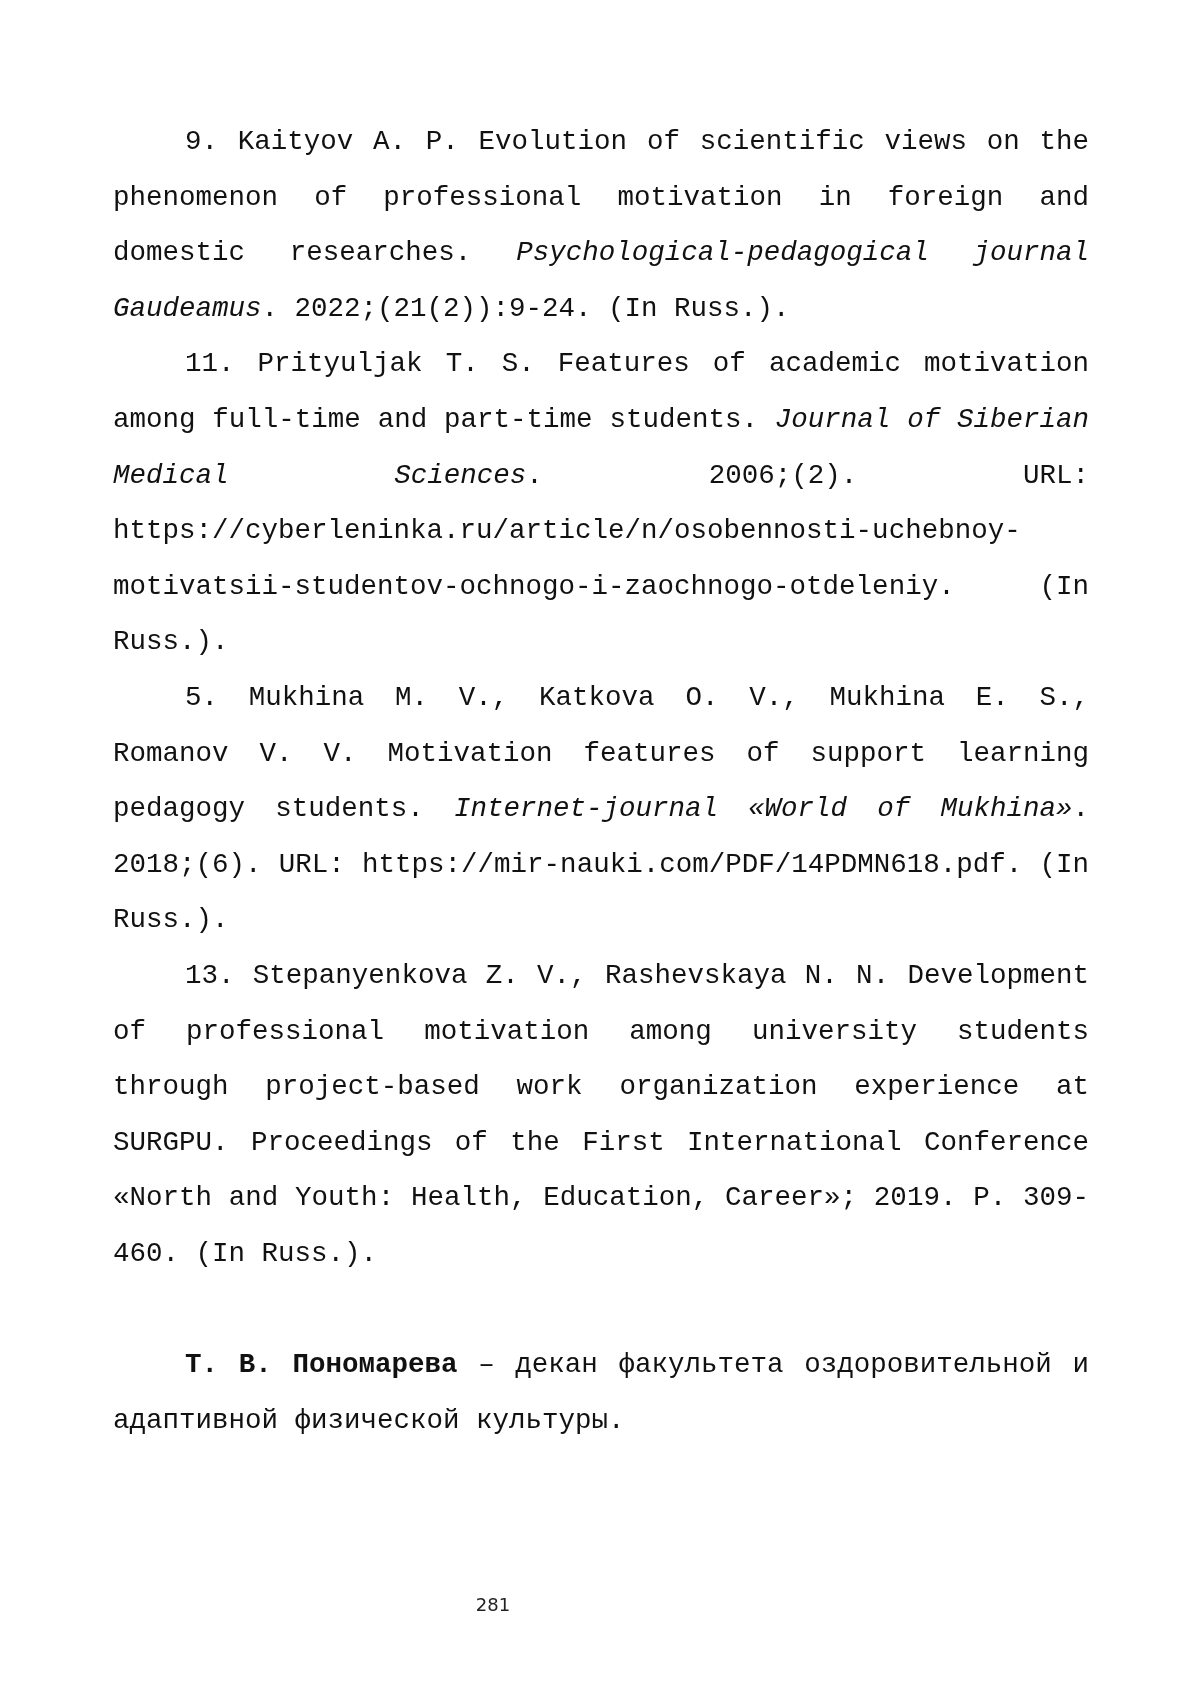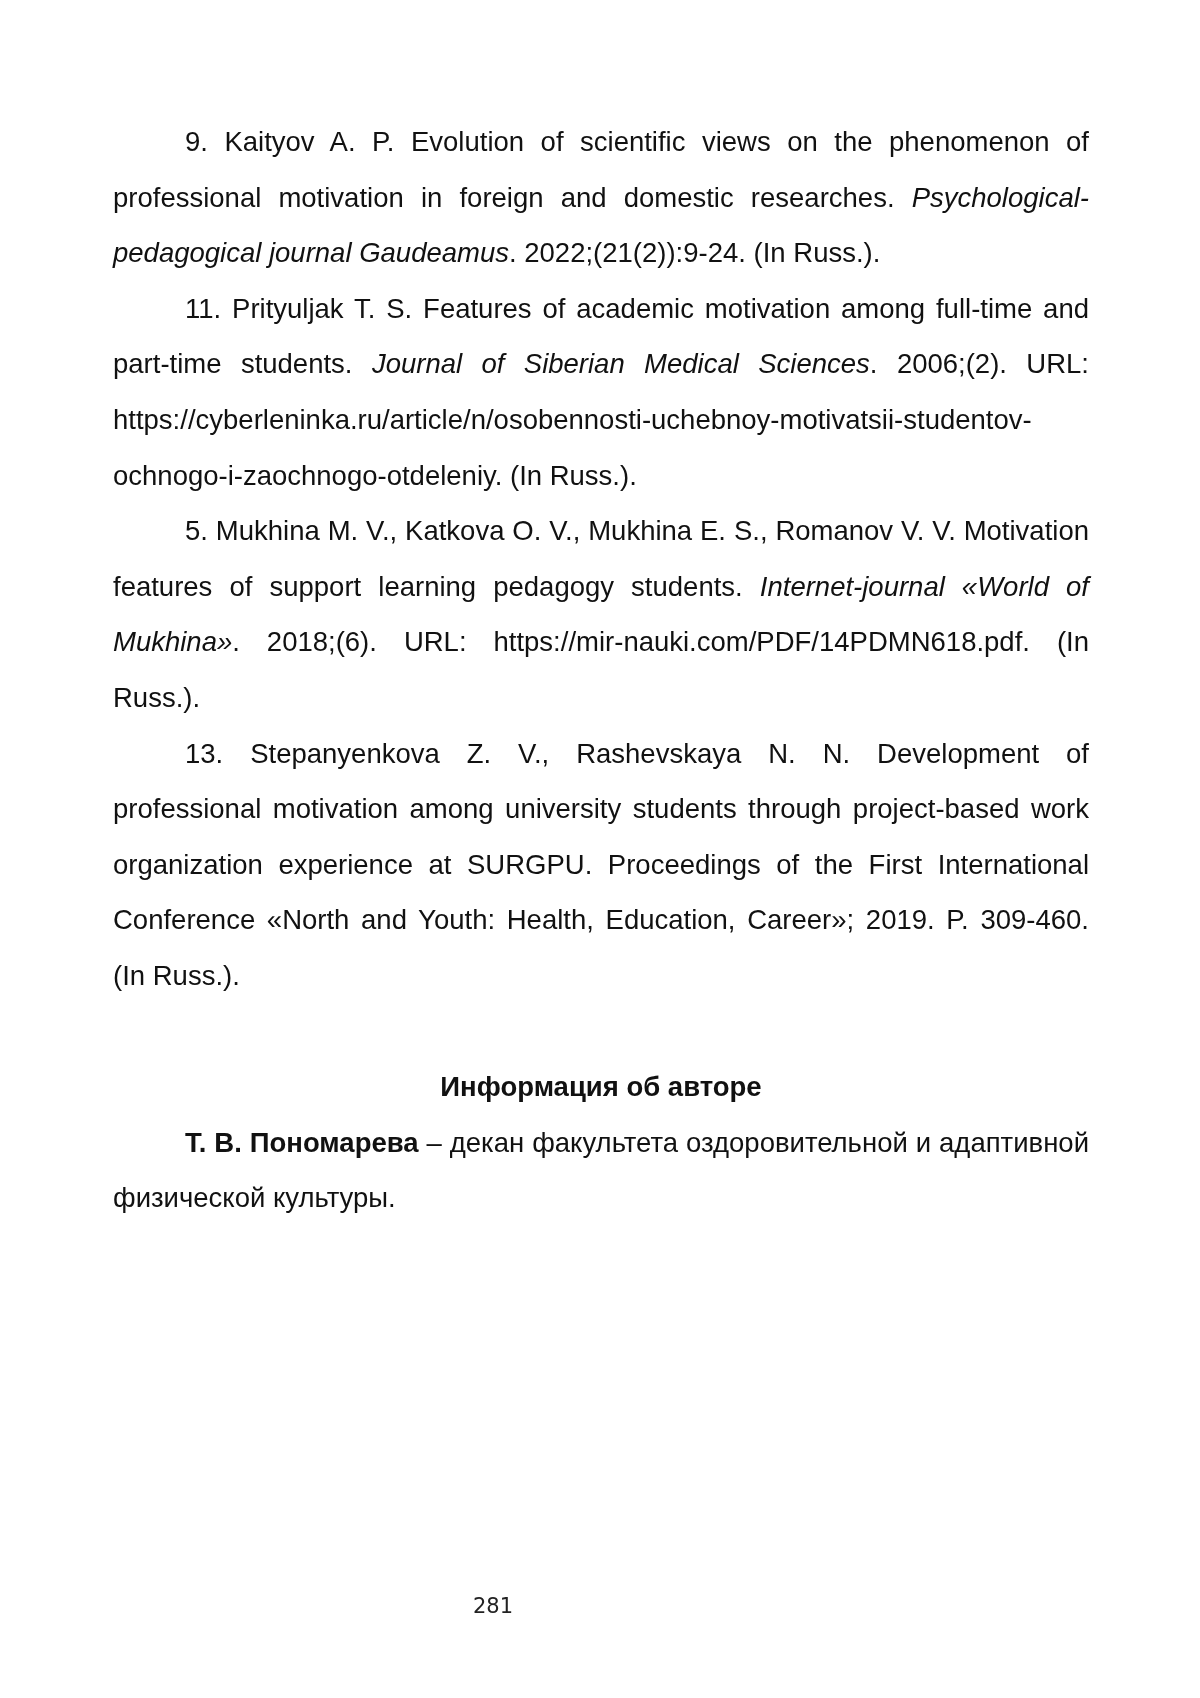--- a/index.html
+++ b/index.html
@@ -1,42 +1,41 @@
 <!DOCTYPE html>
 <html><head>
 <meta charset="utf-8">
 <style>
   html, body { margin: 0; padding: 0; background: #ffffff; }
   body { width: 1200px; height: 1698px; position: relative; overflow: hidden; }
   .page {
     position: absolute; left: 113px; top: 114px; width: 976px;
-    font-family: Liberation Sans, sans-serif; font-size: 27.5px; color: #111;
+    font-family: Liberation Mono, monospace; font-size: 27.5px; color: #111;
     line-height: 55.6px;
   }
   .ref { text-align: justify; text-indent: 72px; margin: 0; }
   .ref i { font-style: italic; }
   .spacer { height: 55.6px; }
   .heading {
     text-align: center; font-weight: bold; margin: 0; line-height: 55.6px;
   }
   .author { text-align: justify; text-indent: 72px; margin: 0; }
   .author b { font-weight: bold; }
   .pagenum {
     position: absolute; left: 0; width: 986px; top: 1594px; text-align: center;
-    font-family: "DejaVu Sans", sans-serif; font-size: 21px; color: #222;
+    font-family: "DejaVu Sans", sans-serif; font-size: 18px; color: #222;
   }
 </style>
 </head>
 <body>
 
 <div class="page">
   <p class="ref"><span>9.</span><span> Kaityov A. P. Evolution of scientific views on the phenomenon of professional motivation in foreign and domestic researches. </span><i>Psychological-pedagogical journal Gaudeamus</i><span>. 2022;(21(2)):9-24. (In Russ.).</span></p>
   <p class="ref"><span>11.</span><span> Prityuljak T. S. Features of academic motivation among full-time and part-time students. </span><i>Journal of Siberian Medical Sciences</i><span>. 2006;(2). URL: https://cyberleninka.ru/article/n/osobennosti-uchebnoy-motivatsii-studentov-ochnogo-i-zaochnogo-otdeleniy. (In Russ.).</span></p>
   <p class="ref"><span>5.</span><span> Mukhina M. V., Katkova O. V., Mukhina E. S., Romanov V. V. Motivation features of support learning pedagogy students. </span><i>Internet-journal «World of Mukhina»</i><span>. 2018;(6). URL: https://mir-nauki.com/PDF/14PDMN618.pdf. (In Russ.).</span></p>
   <p class="ref"><span>13.</span><span> Stepanyenkova Z. V., Rashevskaya N. N. Development of professional motivation among university students through project-based work organization experience at SURGPU. Proceedings of the First International Conference «North and Youth: Health, Education, Career»; 2019. P. 309-460. (In Russ.).</span><i></i><span></span></p>
 
   <div class="spacer"></div>
 
-  <p class="heading">Информация об авторе</p>
   <p class="author"><b>Т. В. Пономарева</b><span> – декан факультета оздоровительной и адаптивной физической культуры.</span></p>
 </div>
 
 <div class="pagenum">281</div>
 
 </body></html>

